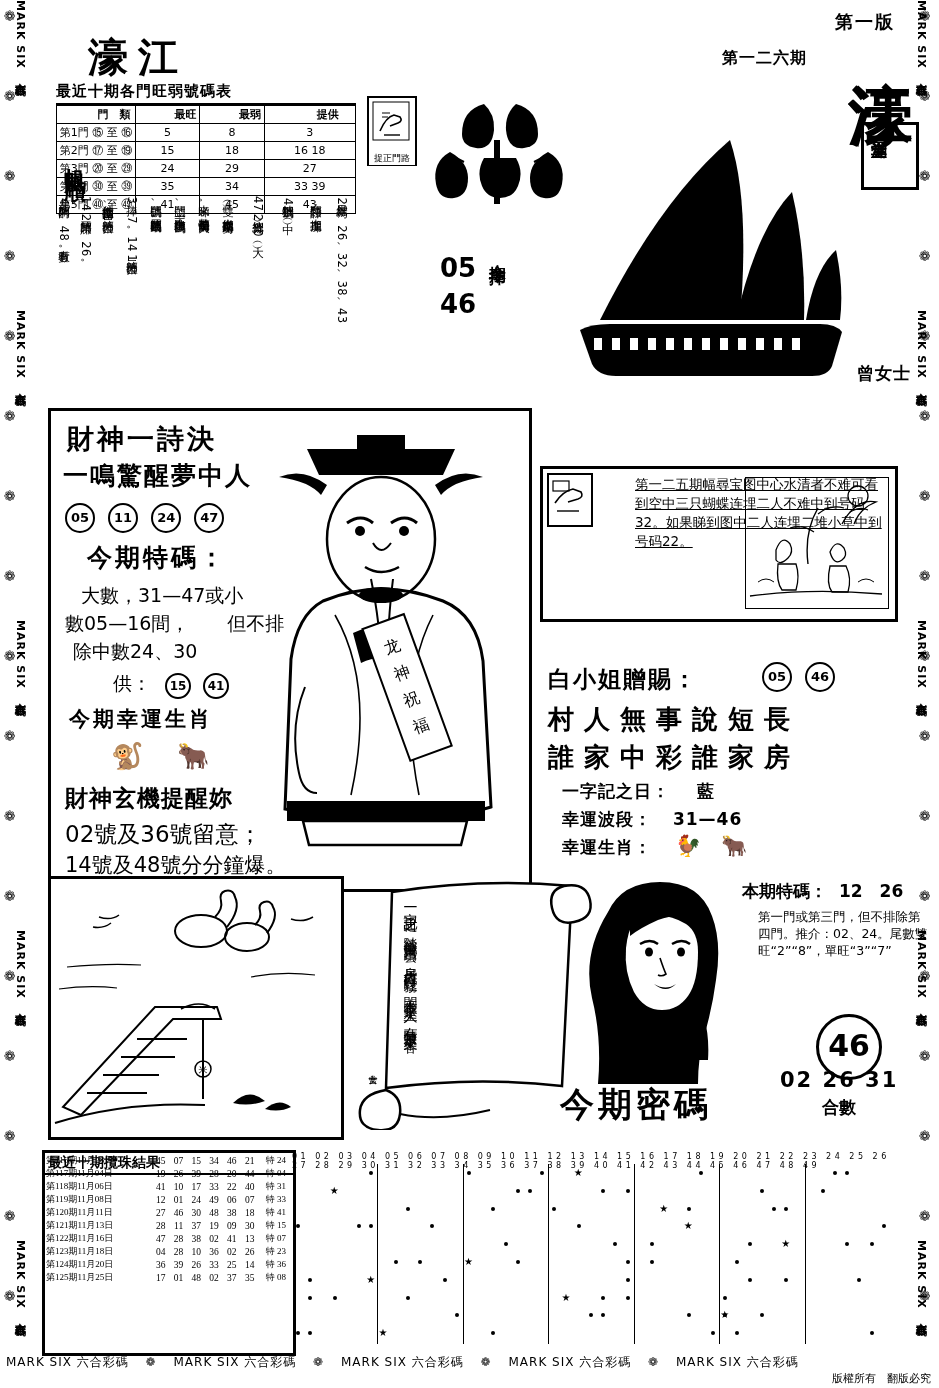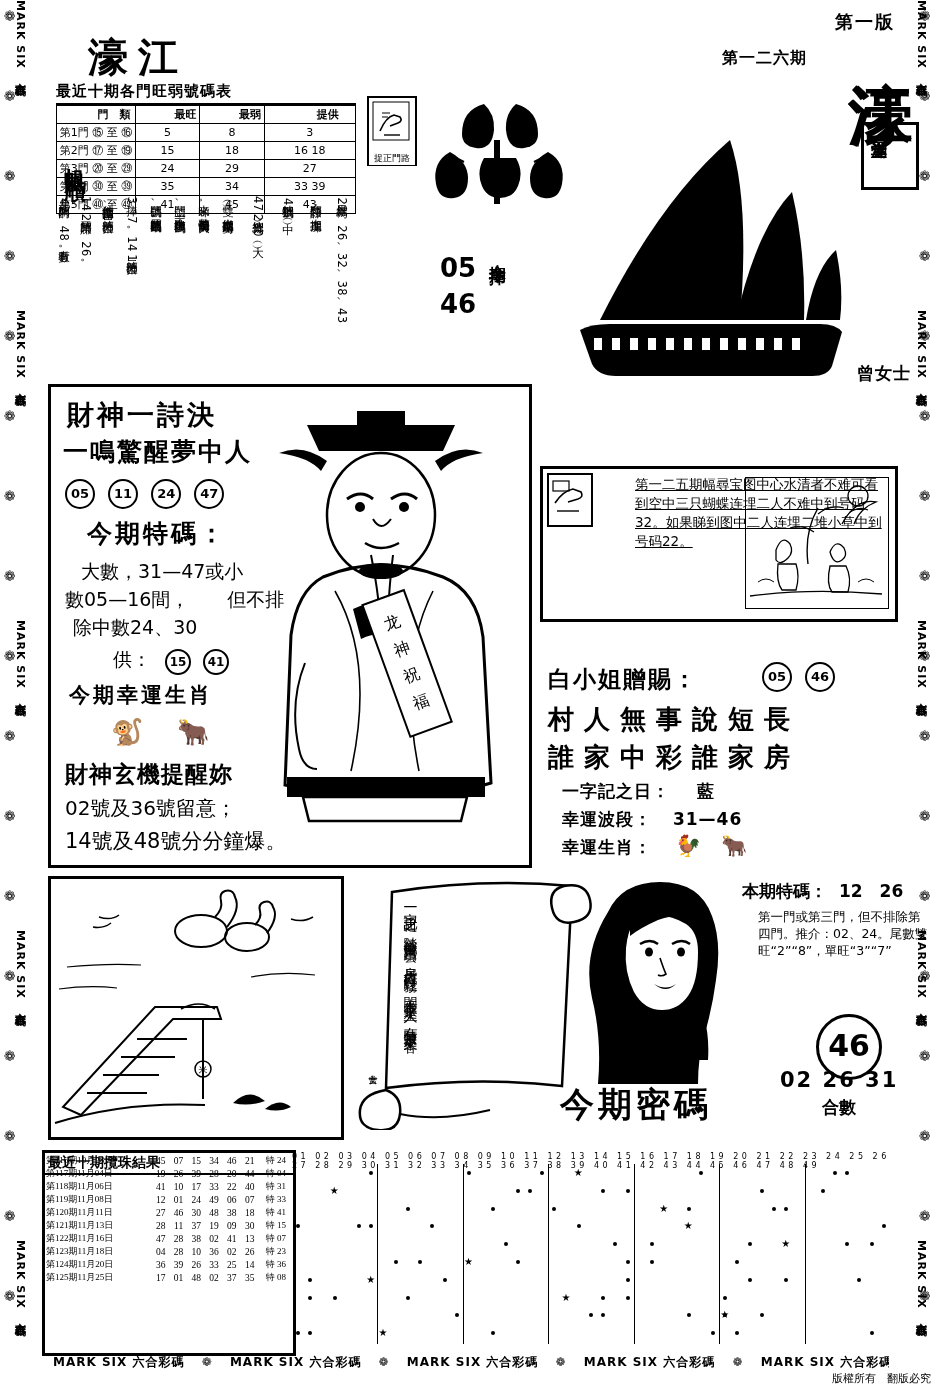--- a/index.html
+++ b/index.html
@@ -15,21 +15,21 @@
     writing-mode:vertical-rl;
     font-size:11px;font-weight:bold;letter-spacing:1px;
     font-family:"DejaVu Sans","Liberation Sans",sans-serif;
     white-space:nowrap;
   }
   .flower{position:absolute;left:4px;width:16px;height:16px;}
   .flower:before{
     content:"❁";font-size:14px;line-height:16px;
   }
   .bottom-border{position:absolute;left:0;bottom:0;width:842px;height:34px;overflow:hidden;white-space:nowrap;
-    font-size:12px;font-weight:bold;letter-spacing:1px;padding-left:47px;}
+    font-size:12px;font-weight:normal;letter-spacing:1px;}
   .bottom-border span{display:inline-block;padding:0 6px;}
 
   .copyright{position:absolute;right:8px;bottom:2px;font-size:11px;}
 
   
   .edition{position:absolute;right:44px;top:10px;font-size:18px;font-weight:bold;letter-spacing:2px;}
   .issue{position:absolute;right:132px;top:48px;font-size:16px;font-weight:bold;letter-spacing:1px;}
   .logo-hj{position:absolute;left:88px;top:30px;font-size:40px;font-weight:bold;letter-spacing:10px;font-family:"DejaVu Serif","Liberation Serif",serif;}
 
   
@@ -61,35 +61,35 @@
   .shipbox{position:absolute;left:560px;top:70px;width:330px;height:380px;}
   .hj-big{position:absolute;right:14px;top:28px;font-size:64px;font-weight:bold;writing-mode:vertical-rl;letter-spacing:6px;font-family:"DejaVu Serif","Liberation Serif",serif;}
   .jx-big{position:absolute;right:-94px;top:130px;font-size:72px;font-weight:bold;writing-mode:vertical-rl;letter-spacing:6px;font-family:"DejaVu Serif","Liberation Serif",serif;}
   .fanfeng{position:absolute;left:60px;top:150px;font-size:22px;font-weight:bold;writing-mode:vertical-rl;letter-spacing:6px;}
   .zeng{position:absolute;right:28px;top:362px;font-size:17px;font-weight:bold;letter-spacing:1px;}
   .seal{position:absolute;right:20px;top:122px;width:52px;height:62px;border:3px solid #000;}
   .seal span{writing-mode:vertical-rl;font-size:16px;font-weight:bold;display:block;padding:4px 6px;line-height:18px;}
 
   
   .panel{position:absolute;border:3px solid #000;background:#fff;}
-  #left-panel{left:48px;top:384px;width:478px;height:478px;}
+  #left-panel{left:48px;top:408px;width:478px;height:478px;}
   .csys{position:absolute;left:16px;top:10px;font-size:27px;font-weight:bold;letter-spacing:3px;font-family:"DejaVu Serif","Liberation Serif",serif;}
   .poem{position:absolute;left:12px;top:48px;font-size:25px;font-weight:bold;letter-spacing:2px;font-family:"DejaVu Serif","Liberation Serif",serif;}
   .balls{position:absolute;left:14px;top:92px;}
   .ball{display:inline-block;width:26px;height:26px;border:2px solid #000;border-radius:50%;text-align:center;line-height:26px;font-size:13px;font-weight:bold;margin-right:8px;}
   .ballsm{display:inline-block;width:22px;height:22px;border:2px solid #000;border-radius:50%;text-align:center;line-height:22px;font-size:12px;font-weight:bold;margin-right:6px;}
   .tema-title{position:absolute;left:36px;top:130px;font-size:25px;font-weight:bold;letter-spacing:3px;font-family:"DejaVu Serif","Liberation Serif",serif;}
   .tema-l1{position:absolute;left:30px;top:172px;font-size:19px;}
   .tema-l2{position:absolute;left:14px;top:200px;font-size:19px;}
   .tema-l3{position:absolute;left:22px;top:228px;font-size:19px;}
   .gong{position:absolute;left:62px;top:260px;font-size:19px;}
   .lucky-title{position:absolute;left:18px;top:294px;font-size:21px;font-weight:bold;letter-spacing:3px;font-family:"DejaVu Serif","Liberation Serif",serif;}
   .zodiacs{position:absolute;left:60px;top:330px;font-size:26px;letter-spacing:34px;}
   .remind{position:absolute;left:14px;top:372px;font-size:23px;font-weight:bold;letter-spacing:1px;font-family:"DejaVu Serif","Liberation Serif",serif;}
-  .rem1{position:absolute;left:14px;top:408px;font-size:20px;}
+  .rem1{position:absolute;left:14px;top:408px;font-size:23px;}
   .rem2{position:absolute;left:14px;top:440px;font-size:21px;}
 
   
   .god{position:absolute;left:268px;top:398px;width:250px;height:470px;}
 
   
   #pic-panel{left:48px;top:876px;width:290px;height:258px;}
   
   #res-panel{left:42px;top:1150px;width:248px;height:200px;}
   .res-title{position:absolute;left:0;top:0;width:100%;border-bottom:2px solid #000;font-size:14px;font-weight:bold;padding:1px 3px;box-sizing:border-box;}

